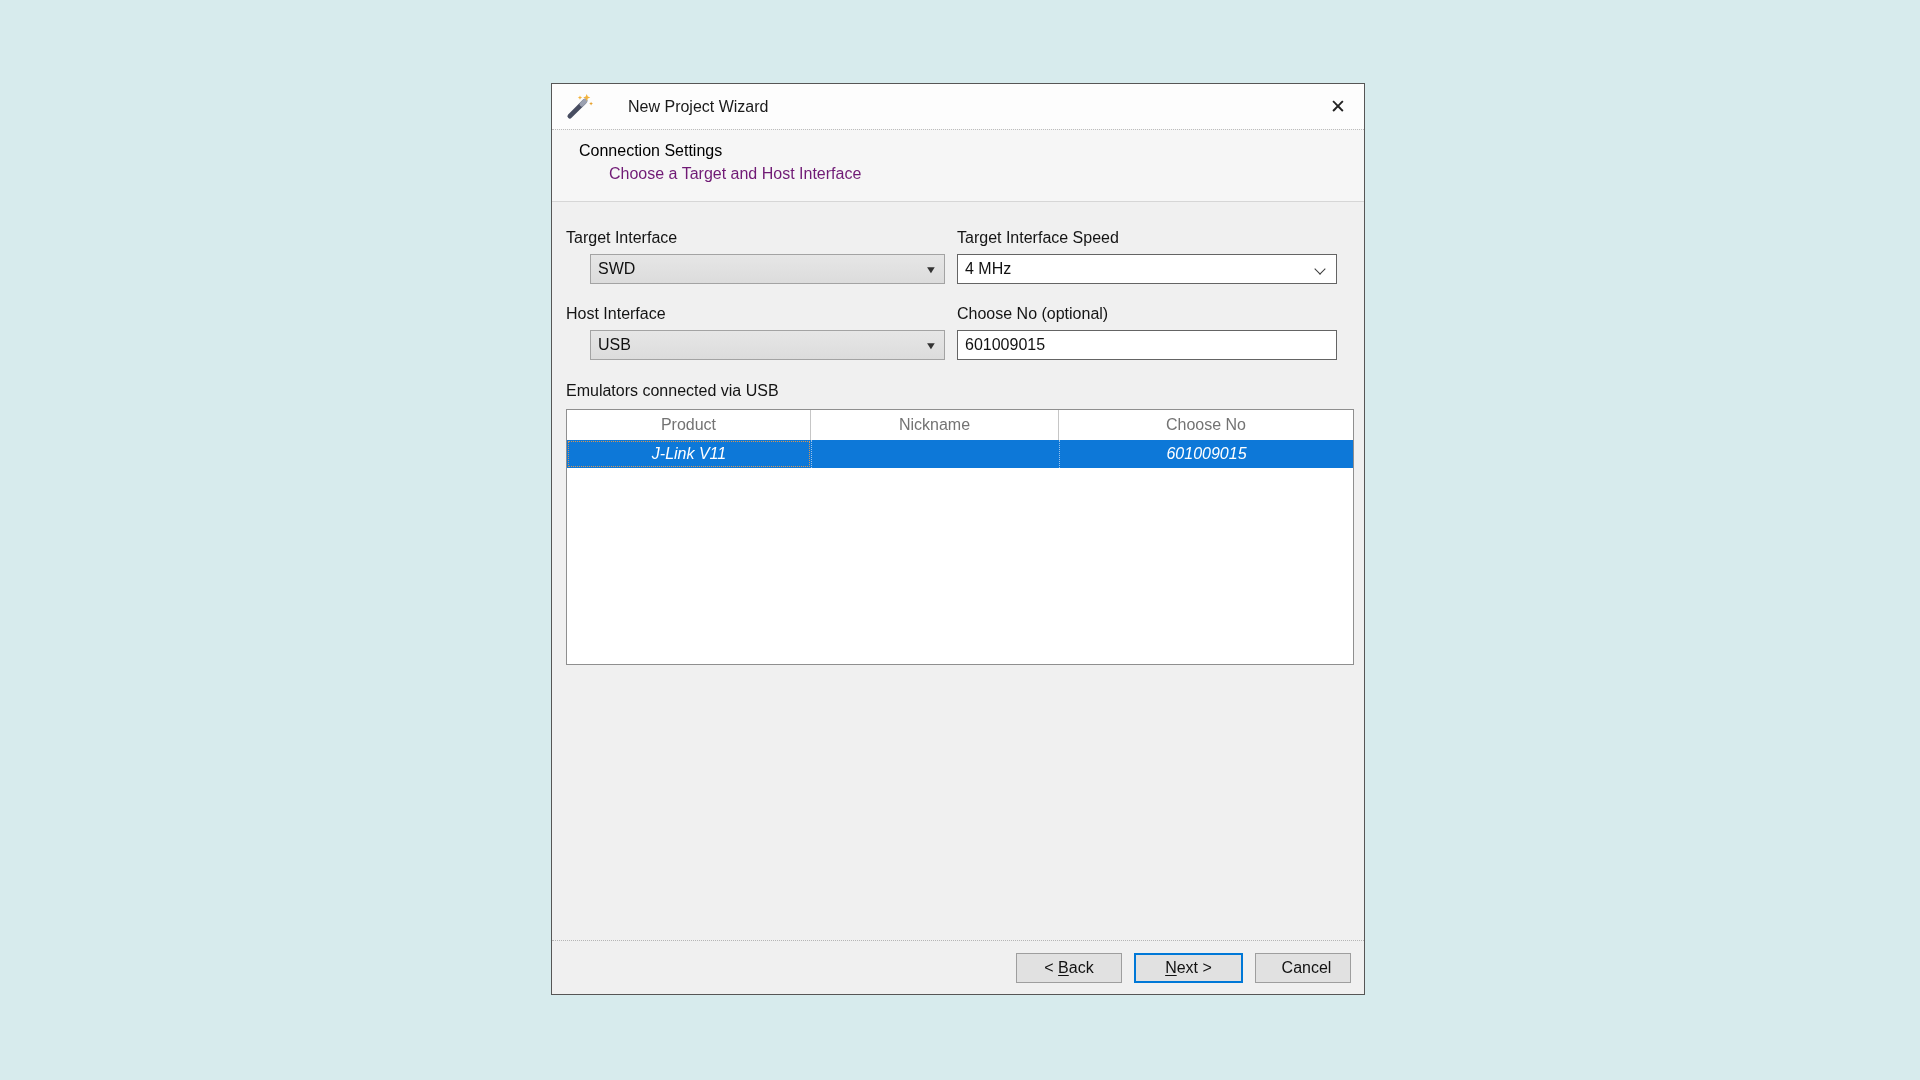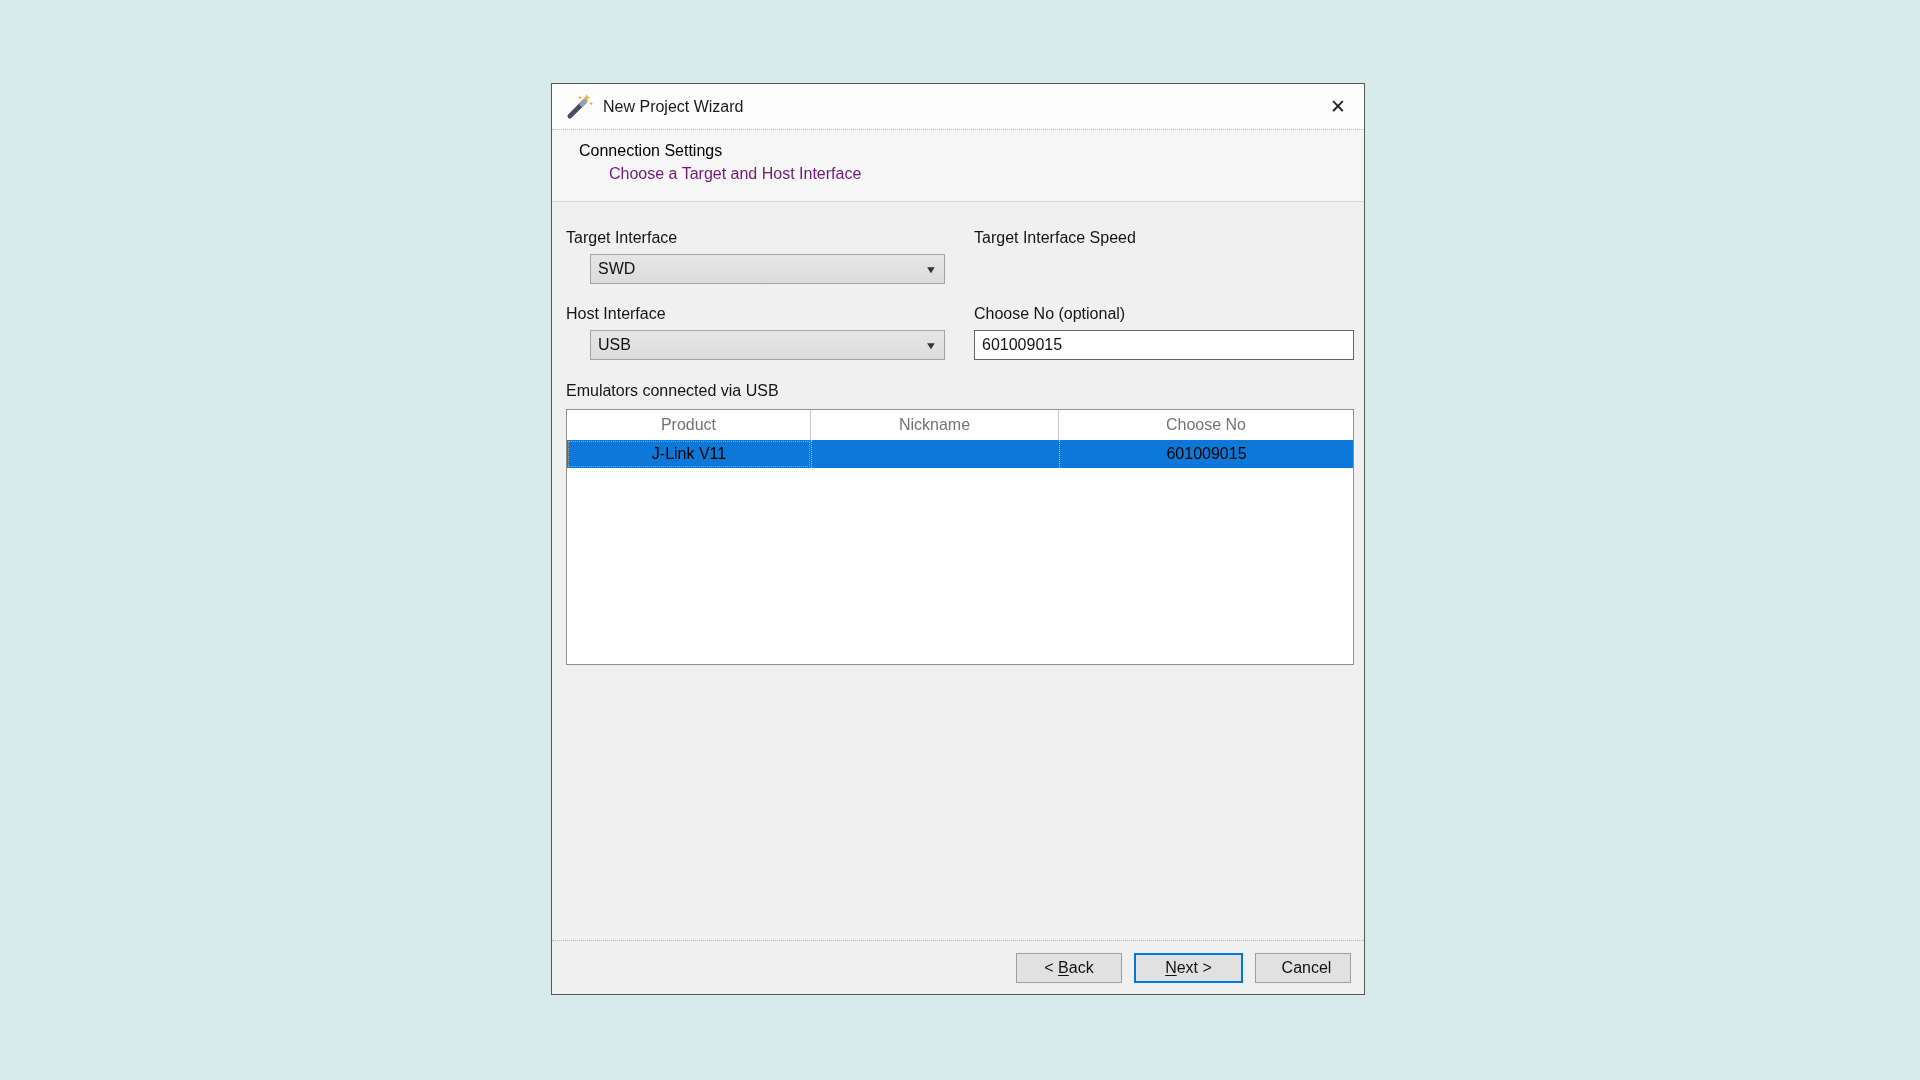--- a/index.html
+++ b/index.html
@@ -23,20 +23,21 @@
   }
 
   
   .titlebar {
     height: 45px;
     background: #fdfdfd;
     display: flex;
     align-items: center;
     padding: 0 12px 0 14px;
     flex: 0 0 auto;
+    gap: 25px;
   }
   .titlebar .wand { width: 27px; height: 27px; margin-right: 10px; flex: 0 0 auto; }
   .titlebar .title { font-size: 16px; color: #1a1a1a; }
   .close-btn {
     margin-left: auto;
     width: 28px; height: 28px;
     display: flex; align-items: center; justify-content: center;
     font-size: 19px; color: #222;
     cursor: default;
     background: transparent;
@@ -57,21 +58,21 @@
 
   
   .main {
     flex: 1 1 auto;
     position: relative;
     padding: 27px 12px 0 14px;
   }
   .form-grid {
     display: grid;
     grid-template-columns: 379px 380px;
-    column-gap: 29px;
+    column-gap: 12px;
   }
   .field-label { font-size: 16px; color: #141414; margin-bottom: 7px; }
   .row2 { margin-top: 21px; }
 
   .combo {
     height: 30px;
     background: linear-gradient(#e6e6e6, #dcdcdc);
     border: 1px solid #a3a3a3;
     display: flex;
     align-items: center;
@@ -144,22 +145,22 @@
   .emu-header .hcell:last-child { border-right: none; }
 
   .emu-row-selected {
     display: grid;
     grid-template-columns: 244px 248px 294px;
     height: 28px;
     background: #0d78d8;
   }
   .emu-row-selected .cell {
     display: flex; align-items: center; justify-content: center;
-    font-size: 16px; color: #000000;
-    overflow: hidden; white-space: nowrap;
+    font-size: 16px; color: #ffffff;
+    overflow: hidden; white-space: nowrap; font-style: italic;
   }
   .emu-row-selected .cell.focused { outline: 1px dotted #d8954f; outline-offset: -2px; }
   .emu-row-selected .cell + .cell { border-left: 1px dotted #9cc4ec; }
 
   
   .button-bar {
     flex: 0 0 54px;
     border-top: 1px dotted #b5b5b5;
     display: flex;
     align-items: center;
@@ -210,20 +211,24 @@
     <div class="form-grid">
       <div>
         <div class="field-label">Target Interface</div>
         <div class="combo">
           <span>SWD</span>
           <span class="arrow">▼</span>
         </div>
       </div>
       <div>
         <div class="field-label">Target Interface Speed</div>
+        <div class="combo-edit">
+          <span>4 MHz</span>
+          <span class="chevron"></span>
+        </div>
       </div>
 
       <div class="row2">
         <div class="field-label">Host Interface</div>
         <div class="combo">
           <span>USB</span>
           <span class="arrow">▼</span>
         </div>
       </div>
       <div class="row2">

